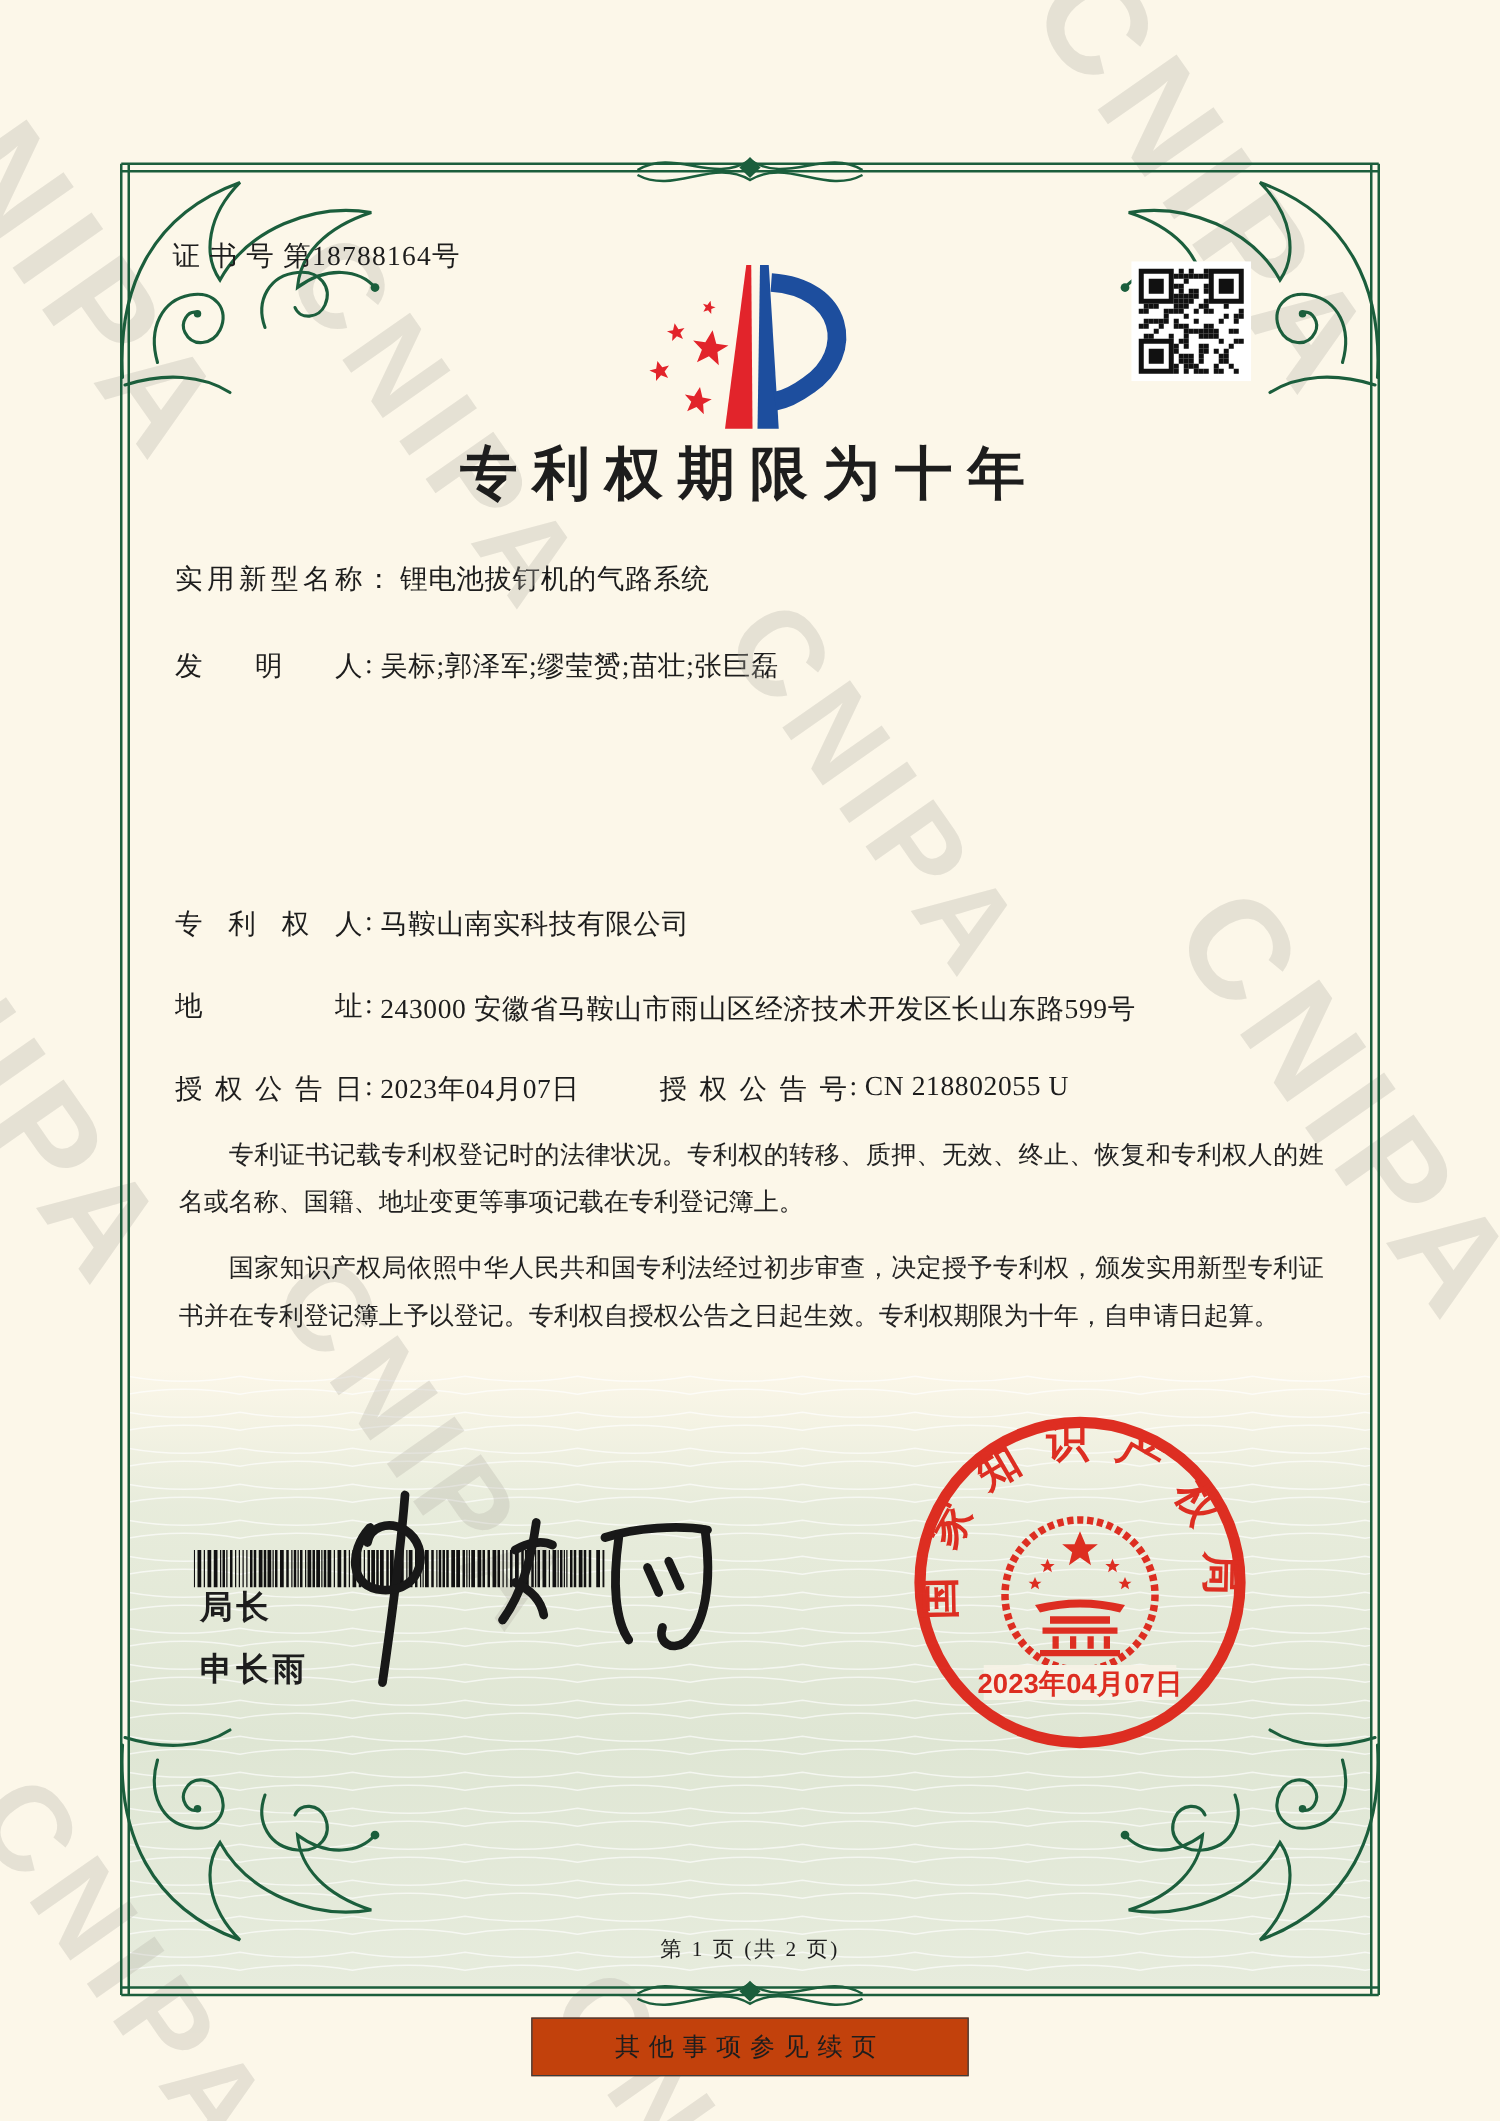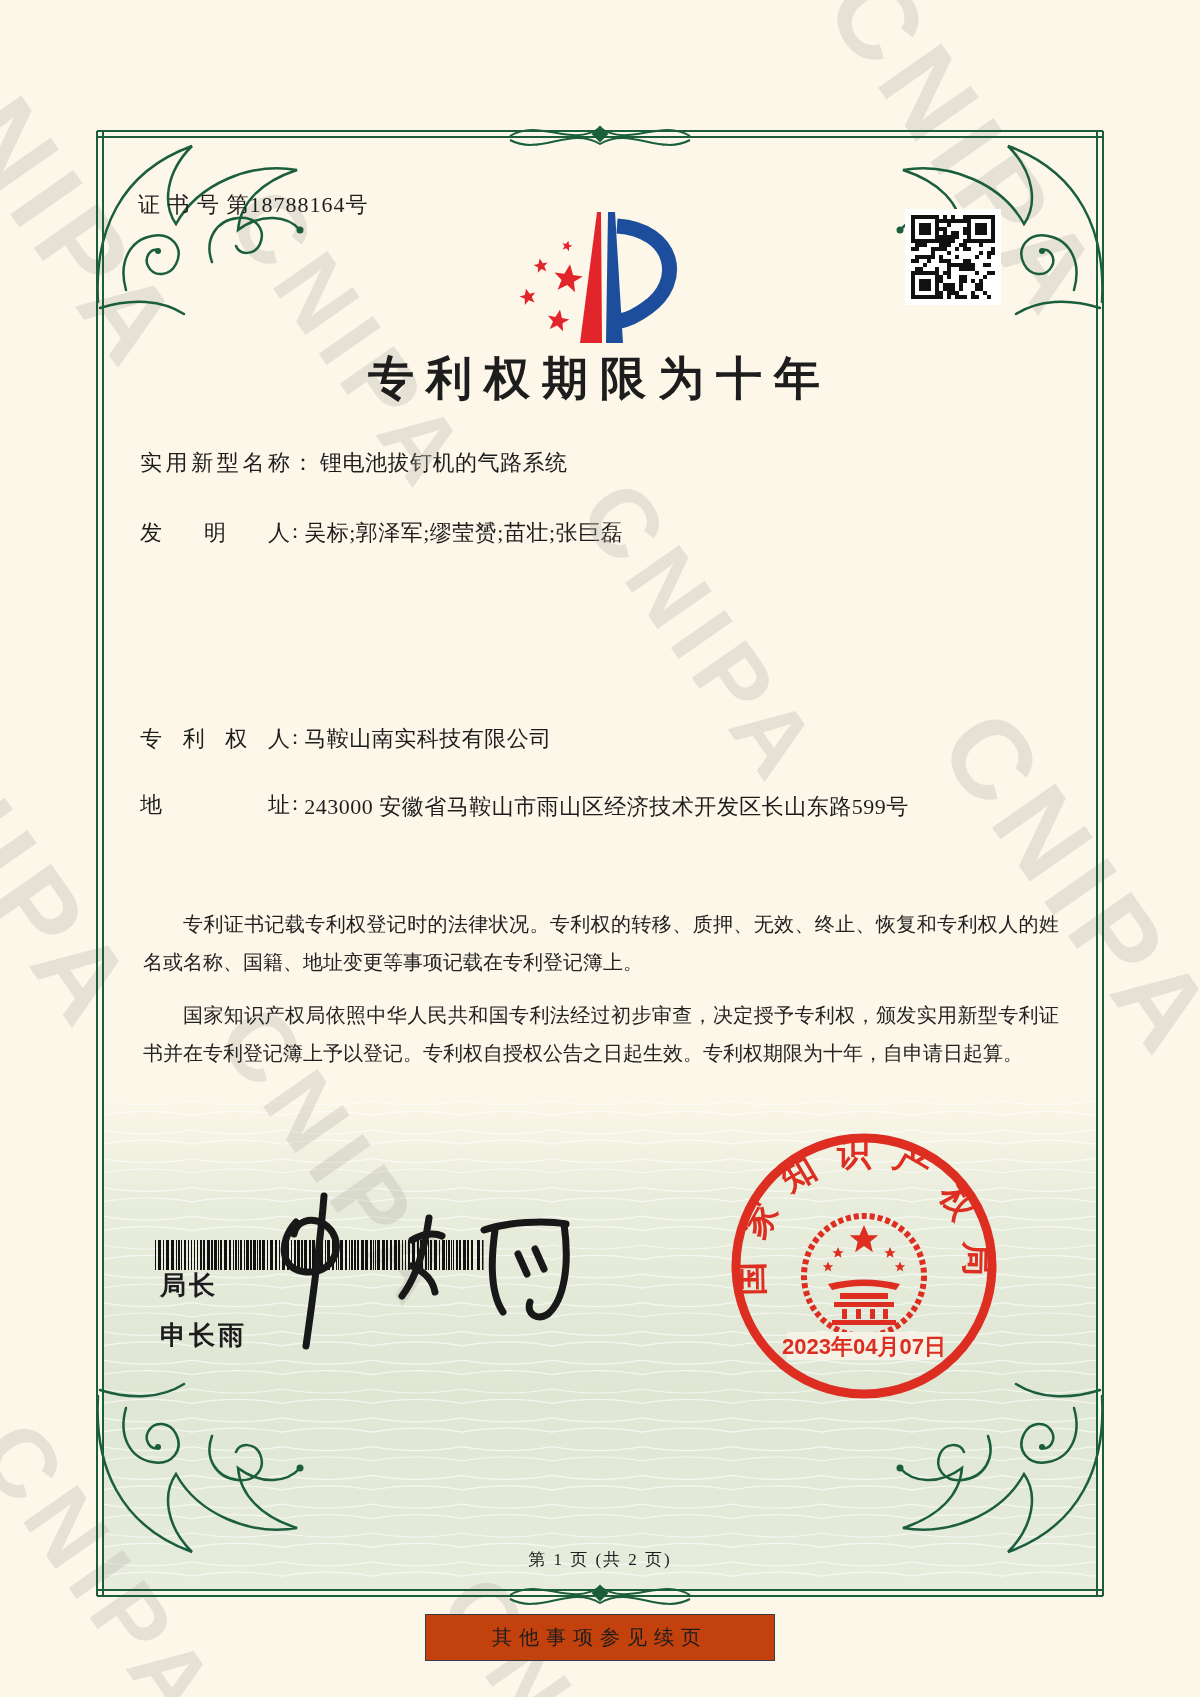--- a/index.html
+++ b/index.html
@@ -300,20 +300,23 @@
   </div>
   <div class="row" style="top:518px">
     <span class="lbl">发　明　人</span><span class="sep">:</span><span class="val">吴标;郭泽军;缪莹赟;苗壮;张巨磊</span>
   </div>
   <div class="row" style="top:724px">
     <span class="lbl">专 利 权 人</span><span class="sep">:</span><span class="val">马鞍山南实科技有限公司</span>
   </div>
   <div class="row" style="top:790px">
     <span class="lbl">地　　址</span><span class="sep">:</span><span class="val wrap">243000 安徽省马鞍山市雨山区经济技术开发区长山东路599号</span>
   </div>
+  <div class="row" style="top:856px">
+    <span class="lbl">授权公告日</span><span class="sep">:</span><span class="val">2023年04月07日</span><span class="lbl grant2">授权公告号</span><span class="sep">:</span><span class="val">CN 218802055 U</span>
+  </div>
 
   <div class="content" id="paras">
     <p>专利证书记载专利权登记时的法律状况。专利权的转移、质押、无效、终止、恢复和专利权人的姓名或名称、国籍、地址变更等事项记载在专利登记簿上。</p>
     <p>国家知识产权局依照中华人民共和国专利法经过初步审查，决定授予专利权，颁发实用新型专利证书并在专利登记簿上予以登记。专利权自授权公告之日起生效。专利权期限为十年，自申请日起算。</p>
   </div>
 
   <svg class="content" style="left:155px;top:1240px" id="barcode" width="330" height="30" viewBox="0 0 330 30">
       <rect x="0" y="0" width="1" height="30" fill="#111111"></rect>
       <rect x="3" y="0" width="3" height="30" fill="#111111"></rect>
       <rect x="8" y="0" width="1" height="30" fill="#111111"></rect>

